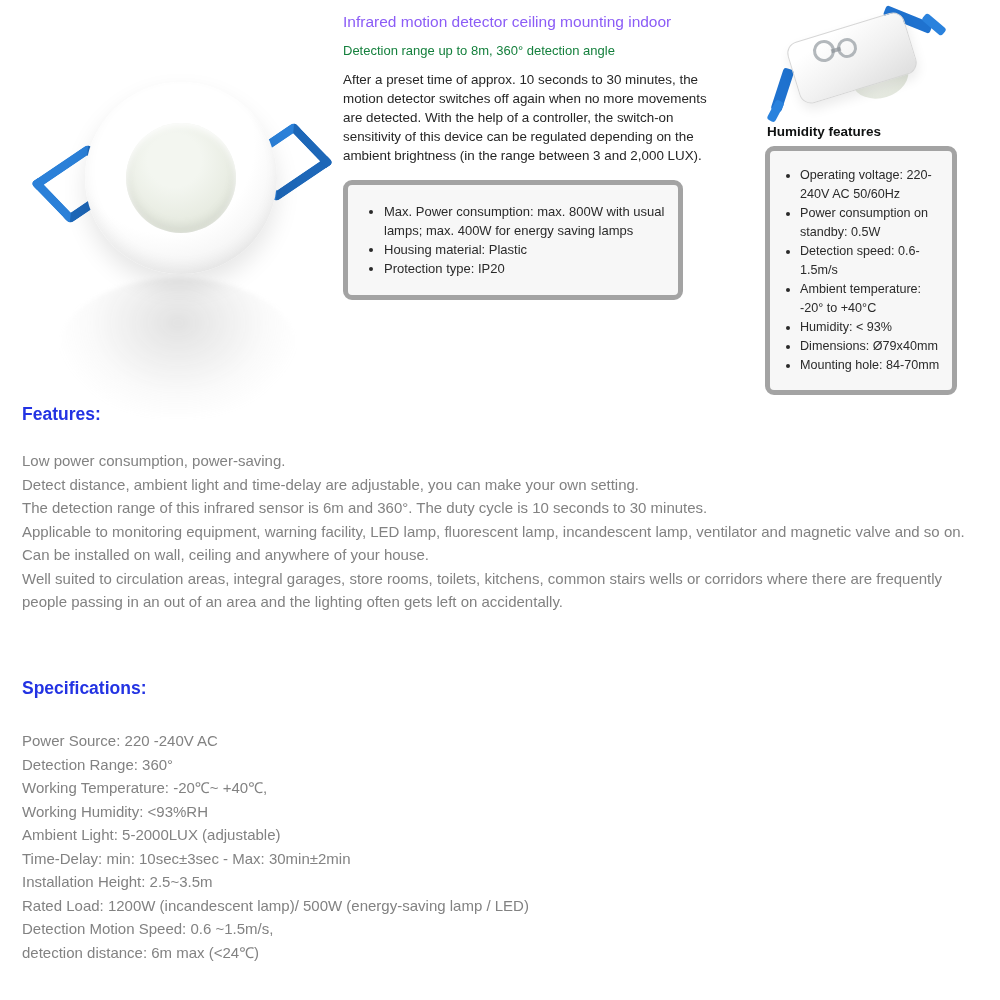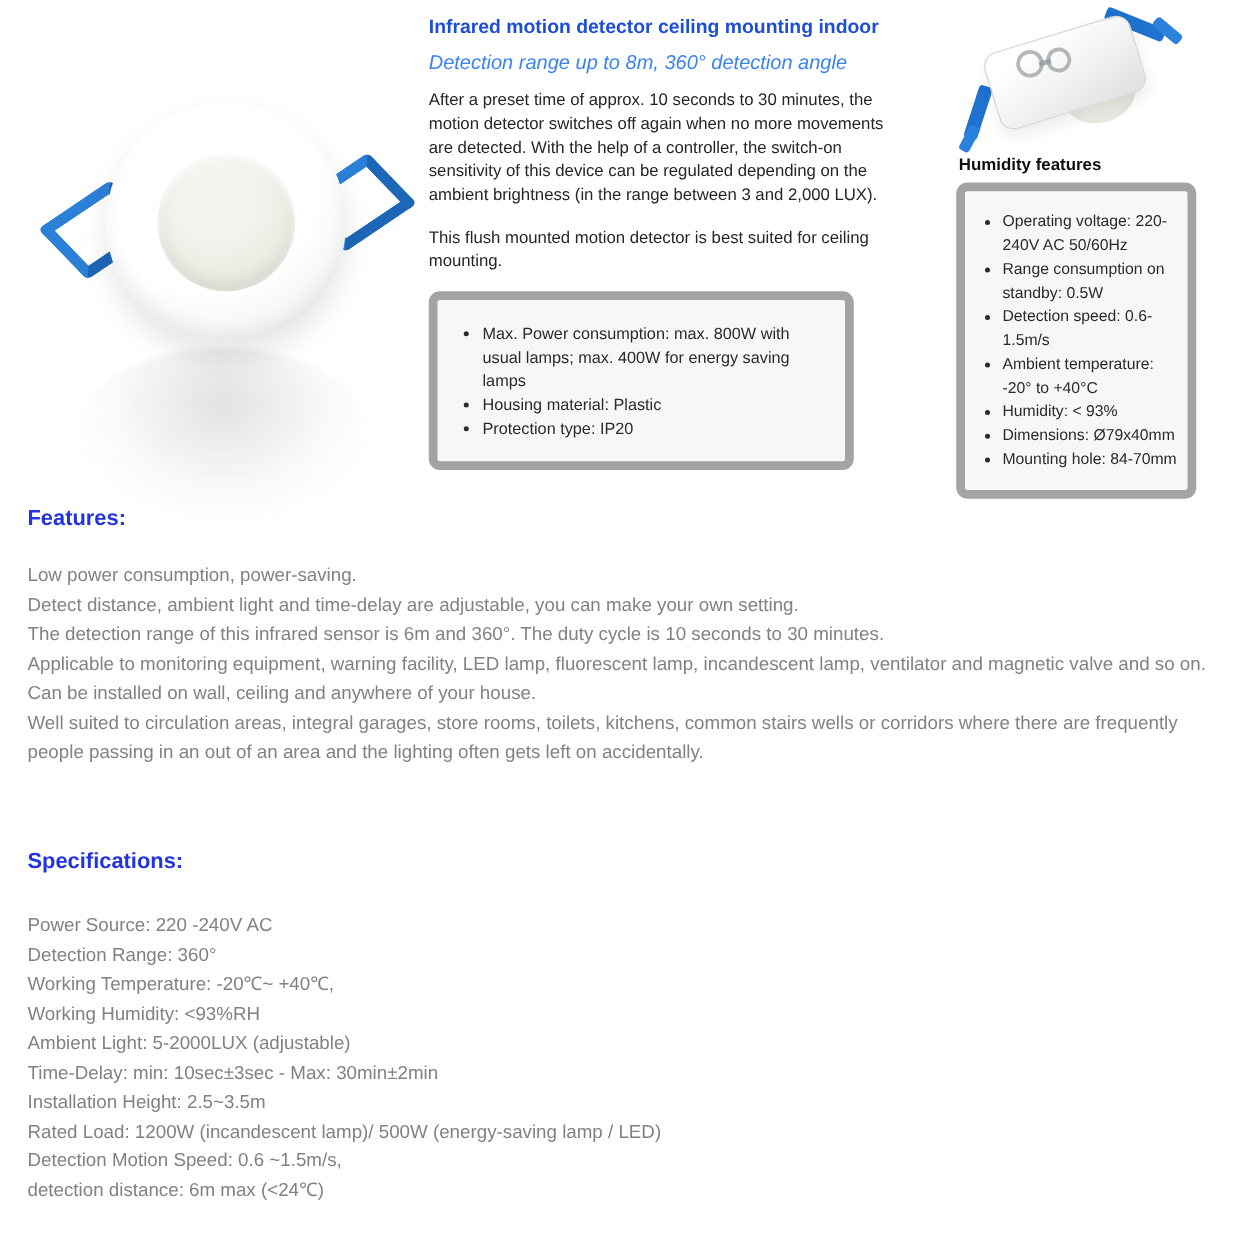--- a/index.html
+++ b/index.html
@@ -18,25 +18,25 @@
   .clip-left{left:36px;top:118px;width:52px;height:38px;transform:rotate(-34deg) skewX(10deg);
     border-color:#2b80d8 #1d67b8 #1d67b8 #2b80d8;}
   .clip-right{left:242px;top:96px;width:52px;height:38px;transform:rotate(-34deg) skewX(10deg);
     border-color:#2b80d8 #1d67b8 #1d67b8 #2b80d8;}
   .hero-reflection{position:absolute;left:52px;top:240px;width:236px;height:140px;border-radius:50%;
     background:radial-gradient(ellipse at 50% 32%,rgba(110,110,110,.20),rgba(190,190,190,.08) 52%,rgba(255,255,255,0) 74%);
     filter:blur(2px);}
 
   
   .mid{position:absolute;left:343px;top:12px;width:368px;}
-  .p-title{margin:0;font-size:15.5px;line-height:20px;font-weight:bold;color:#1d4ed8;}
-  .p-subtitle{margin:9px 0 0 0;font-size:16px;line-height:19px;font-style:italic;color:#3b82f6;}
+  .p-title{margin:0;font-size:15.5px;line-height:20px;font-weight:normal;color:#8b5cf6;}
+  .p-subtitle{margin:9px 0 0 0;font-size:13px;line-height:19px;color:#15803d;}
   .p-desc{margin:10px 0 0 0;font-size:13.4px;line-height:19px;color:#262626;}
   .p-desc2{margin:15px 0 0 0;}
-  .graybox{background:#f7f7f7;border:7px solid #a3a3a3;border-radius:9px;box-sizing:border-box;}
+  .graybox{background:#f7f7f7;border:5px solid #a3a3a3;border-radius:9px;box-sizing:border-box;}
   .mid .graybox{margin-top:15px;width:340px;padding:17px 12px 17px 6px;}
   .graybox ul{margin:0;padding-left:30px;}
   .mid .graybox ul{font-size:13px;line-height:19px;color:#2a2a2a;}
   .graybox li{margin:0;}
 
   
   .rightcol{position:absolute;left:765px;top:8px;width:196px;}
   .thumb{position:relative;width:196px;height:104px;}
   .t-body{position:absolute;left:26px;top:18px;width:120px;height:62px;border-radius:12px;
     background:linear-gradient(160deg,#ffffff 18%,#f1f1f1 58%,#dedede 100%);
@@ -78,21 +78,20 @@
     <div class="clip clip-left"></div>
     <div class="clip clip-right"></div>
     <div class="hero-ring"></div>
     <div class="hero-dome"></div>
   </div>
 
   <div class="mid">
     <h1 class="p-title">Infrared motion detector ceiling mounting indoor</h1>
     <p class="p-subtitle">Detection range up to 8m, 360° detection angle</p>
     <p class="p-desc">After a preset time of approx. 10 seconds to 30 minutes, the motion detector switches off again when no more movements are detected. With the help of a controller, the switch-on sensitivity of this device can be regulated depending on the ambient brightness (in the range between 3 and 2,000 LUX).</p>
-    <p class="p-desc p-desc2">This flush mounted motion detector is best suited for ceiling mounting.</p>
     <div class="graybox">
       <ul>
           <li>Max. Power consumption: max. 800W with usual lamps; max. 400W for energy saving lamps</li>
           <li>Housing material: Plastic</li>
           <li>Protection type: IP20</li>
         </ul>
     </div>
   </div>
 
   <div class="rightcol">
@@ -104,21 +103,21 @@
       <div class="t-dome"></div>
       <div class="t-body"></div>
       <div class="t-mark1"></div>
       <div class="t-mark2"></div>
       <div class="t-bar"></div>
     </div>
     <h2 class="pf-heading">Humidity features</h2>
     <div class="graybox">
       <ul>
           <li>Operating voltage: 220-240V AC 50/60Hz</li>
-          <li>Range consumption on standby: 0.5W</li>
+          <li>Power consumption on standby: 0.5W</li>
           <li>Detection speed: 0.6-1.5m/s</li>
           <li>Ambient temperature: -20° to +40°C</li>
           <li>Humidity: &lt; 93%</li>
           <li>Dimensions: Ø79x40mm</li>
           <li>Mounting hole: 84-70mm</li>
         </ul>
     </div>
   </div>
 
   <div class="sec-features">

